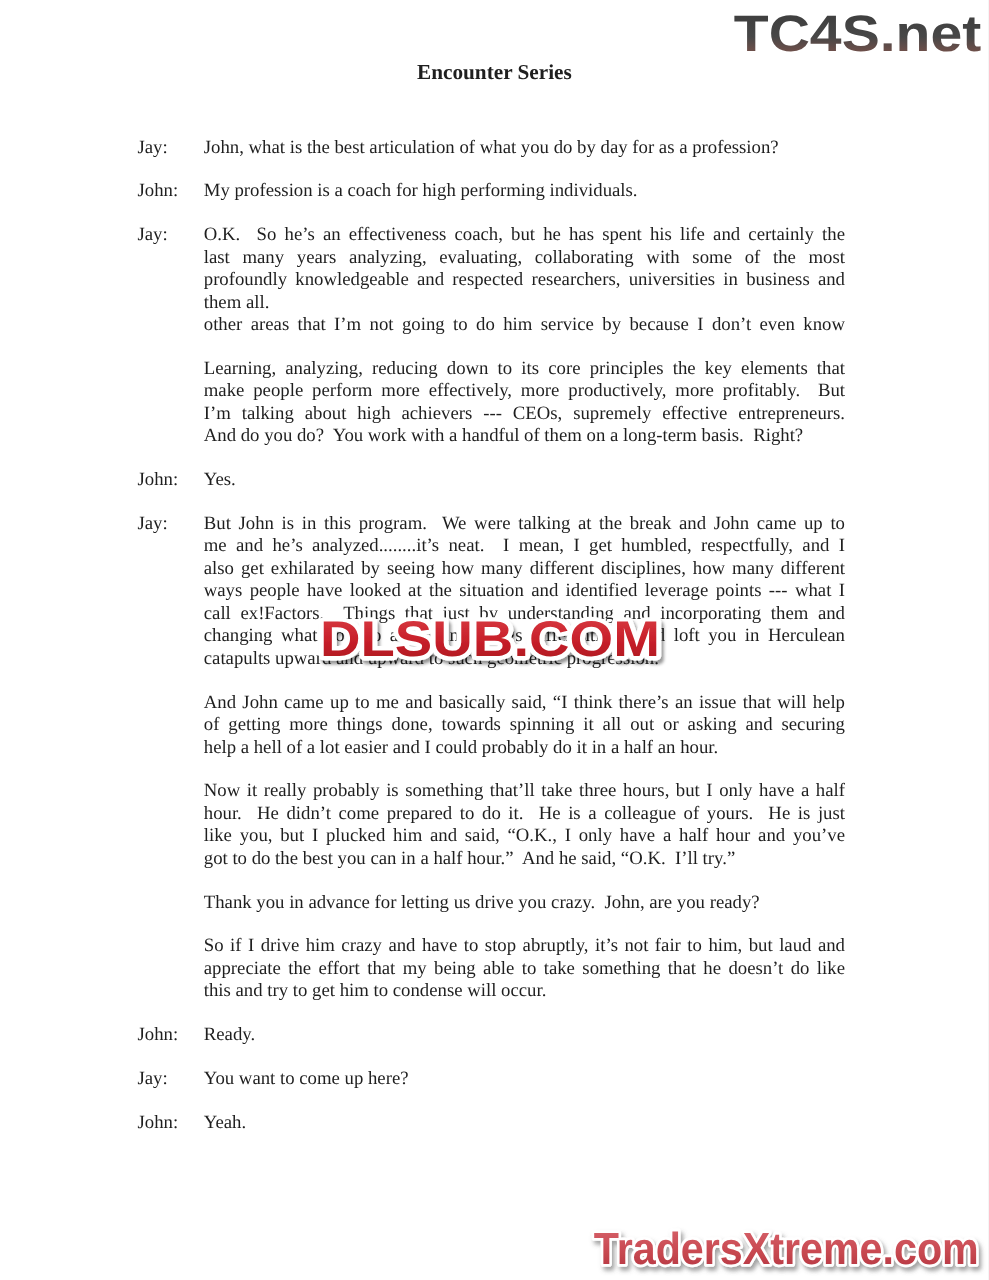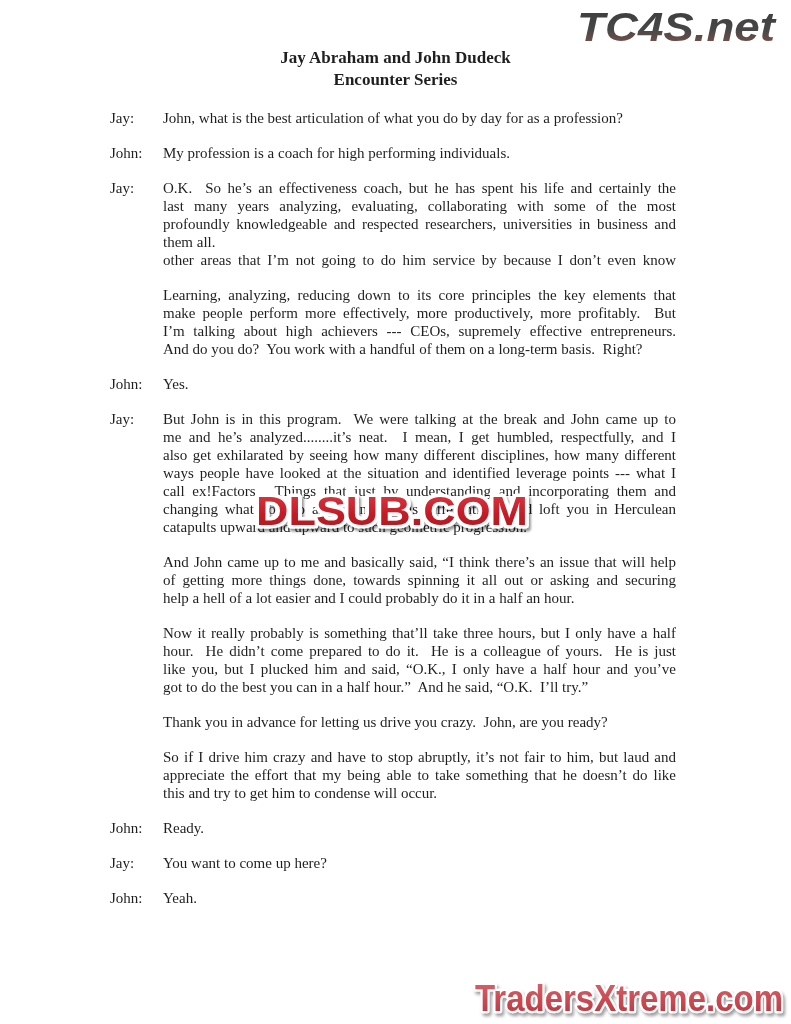--- a/index.html
+++ b/index.html
@@ -5,21 +5,21 @@
   html,body{margin:0;padding:0;background:#e8e8e8;}
   .page{
     position:relative;
     width:791px;height:1024px;
     background:#ffffff;
     font-family:"Liberation Serif", serif;
     color:#1f1f1f;
     overflow:hidden;
     margin:0 auto;
   }
-  .header-logo{position:absolute;top:2px;right:12px;font-style:italic;}
+  .header-logo{position:absolute;top:2px;right:2px;}
   .doc-title{
     position:absolute;top:47px;left:0;right:0;
     text-align:center;font-weight:bold;font-size:17px;line-height:22px;
   }
   .transcript{position:absolute;top:109px;left:110px;width:566px;}
   .entry{display:flex;margin-bottom:17px;}
   .speaker{width:53px;flex:none;font-size:15px;line-height:18px;}
   .paras{flex:1;min-width:0;}
   .para{margin-bottom:17px;}
   .para:last-child{margin-bottom:0;}
@@ -47,21 +47,20 @@
           <stop offset="0.55" stop-color="#474747"></stop>
           <stop offset="0.85" stop-color="#74504a"></stop>
           <stop offset="1" stop-color="#9a675d"></stop>
         </linearGradient>
       </defs>
       <text x="102" y="39" text-anchor="middle" font-family="'Liberation Sans', sans-serif" font-weight="bold" font-size="41" fill="url(#tc4s-grad)" textLength="198" lengthAdjust="spacingAndGlyphs">TC4S.net</text>
     </svg>
   </div>
 
   <div class="doc-title">
-    <div>Jay Abraham and John Dudeck</div>
     <div>Encounter Series</div>
   </div>
 
   <div class="transcript">
       <div class="entry">
         <div class="speaker">Jay:</div>
         <div class="paras">
           <div class="para">
             <div class="line last">John, what is the best articulation of what you do by day for as a profession?</div>
           </div>

